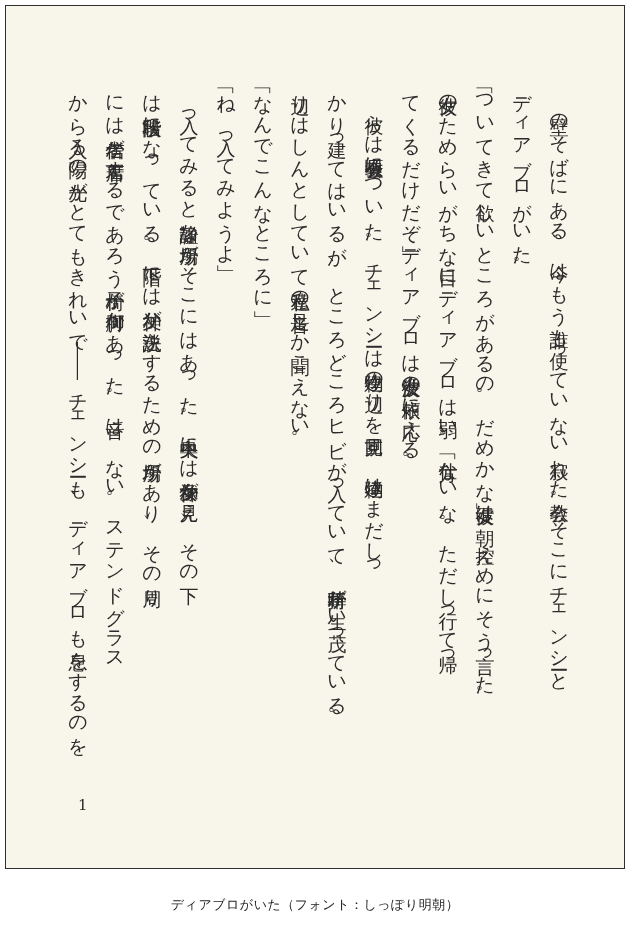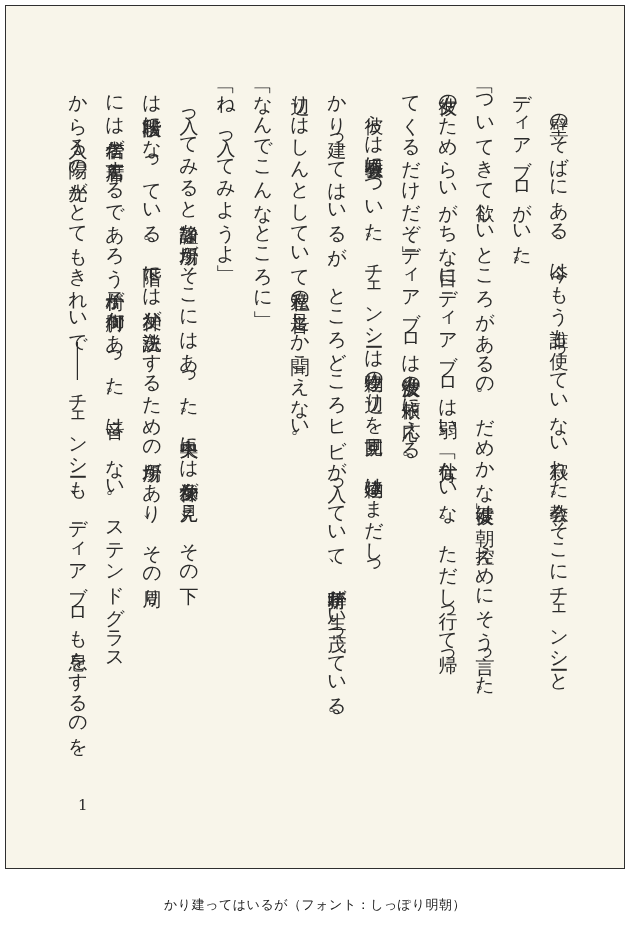--- a/index.html
+++ b/index.html
@@ -87,15 +87,15 @@
       <p class="indent">入ってみると静謐な場所がそこにはあった。中央奥には女神像が見え、その下</p>
       <p>は階段状になっている。階下には神父が説法をするための場所があり、その周り</p>
       <p>には信者が着席するであろう椅子が何脚かあった。音は、ない。ステンドグラス</p>
       <p>から入る陽の光がとてもきれいで――チェンシーも、ディアブロも息をするのを</p>
     </div>
 
     <div class="page-number">1</div>
 
   </div>
 
-  <div class="footer-caption">かり建ってはいるが（フォント：しっぽり明朝）</div>
+  <div class="footer-caption">ディアブロがいた（フォント：しっぽり明朝）</div>
 
 </div>
 
 </body></html>

